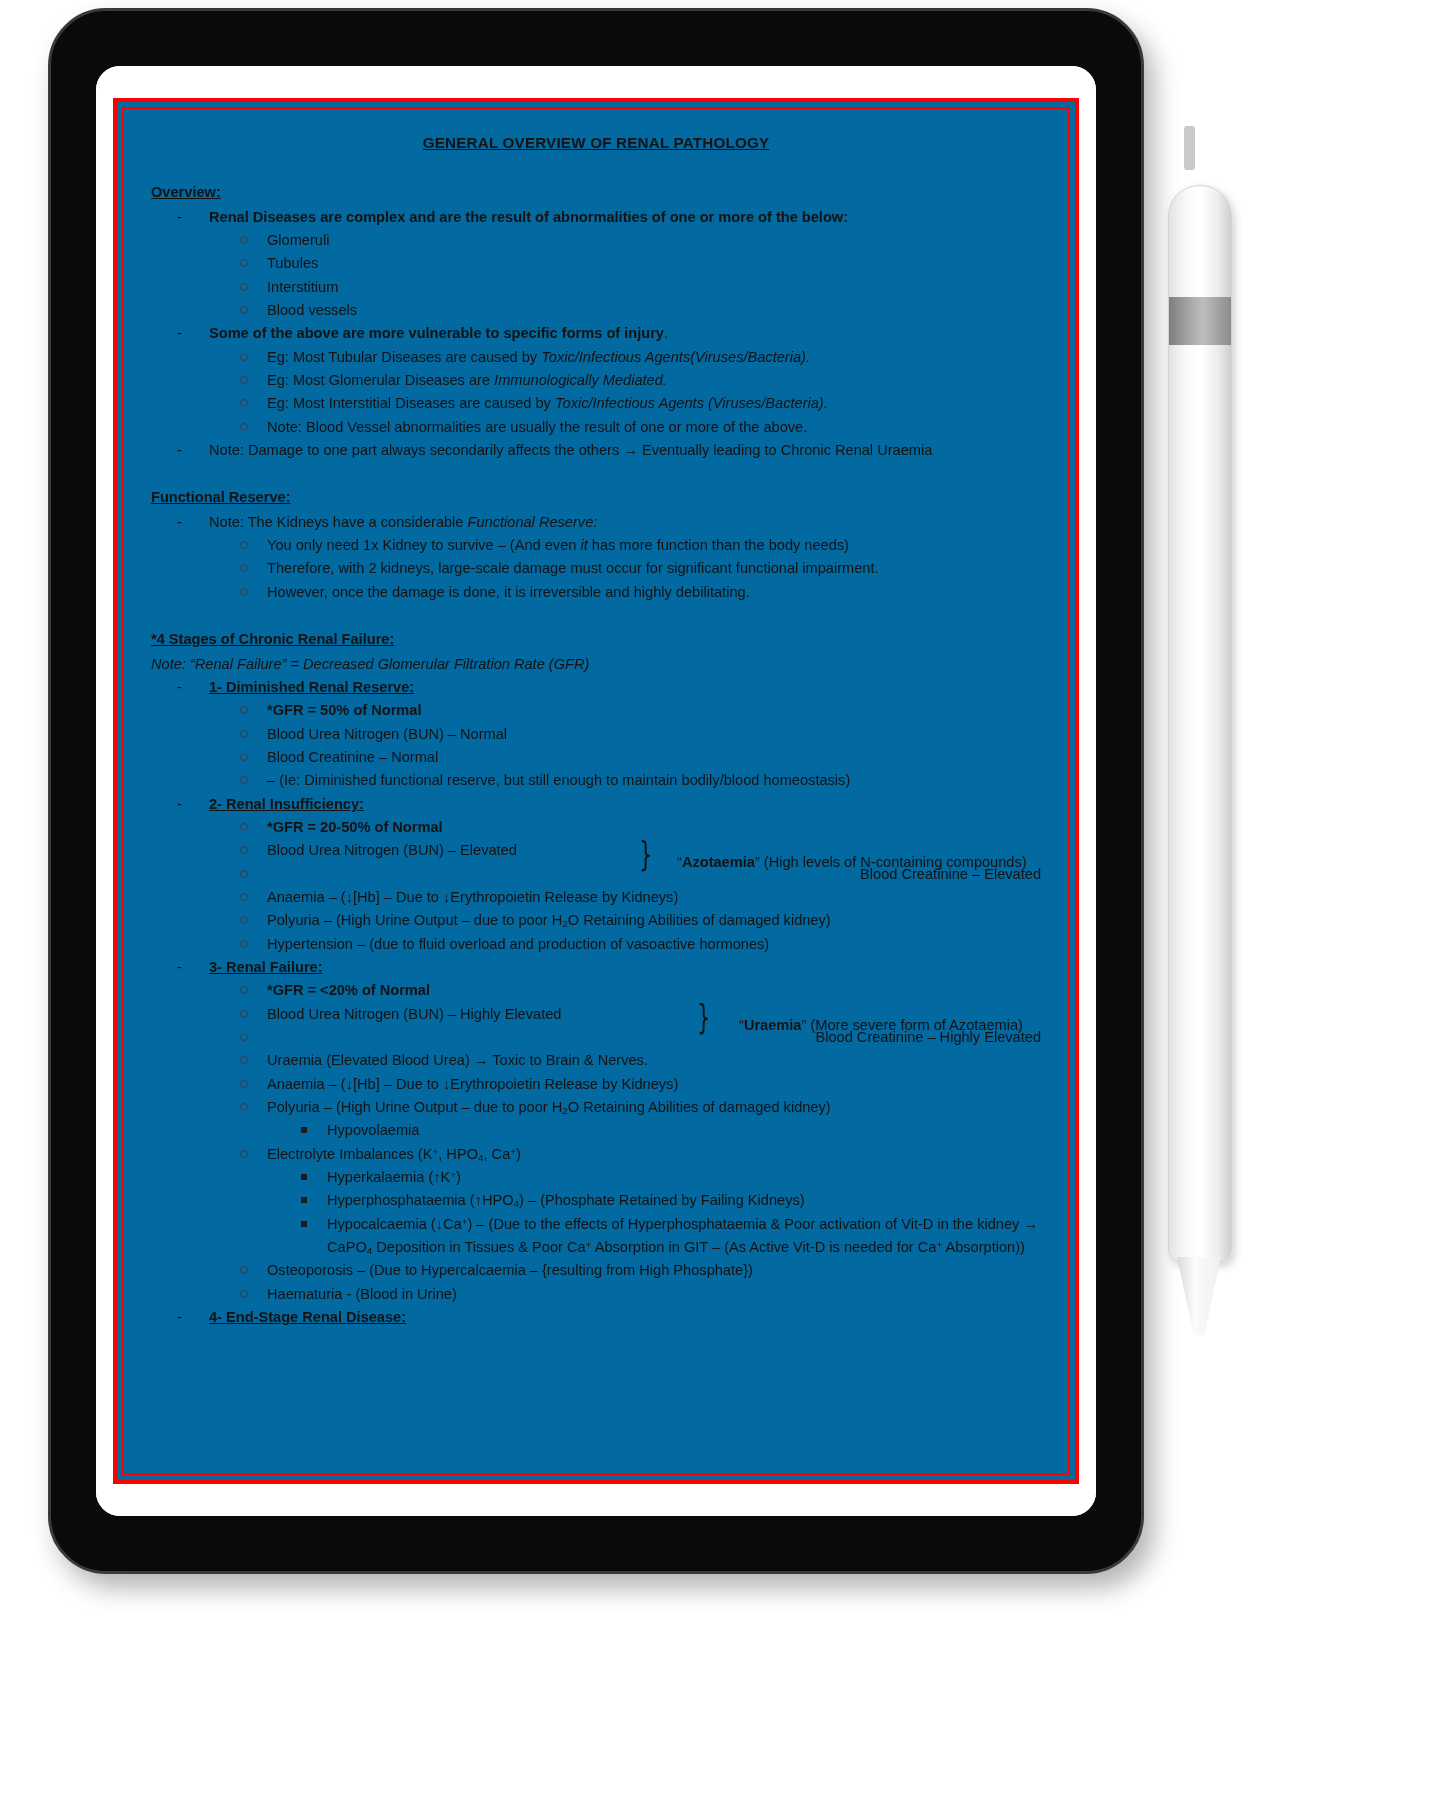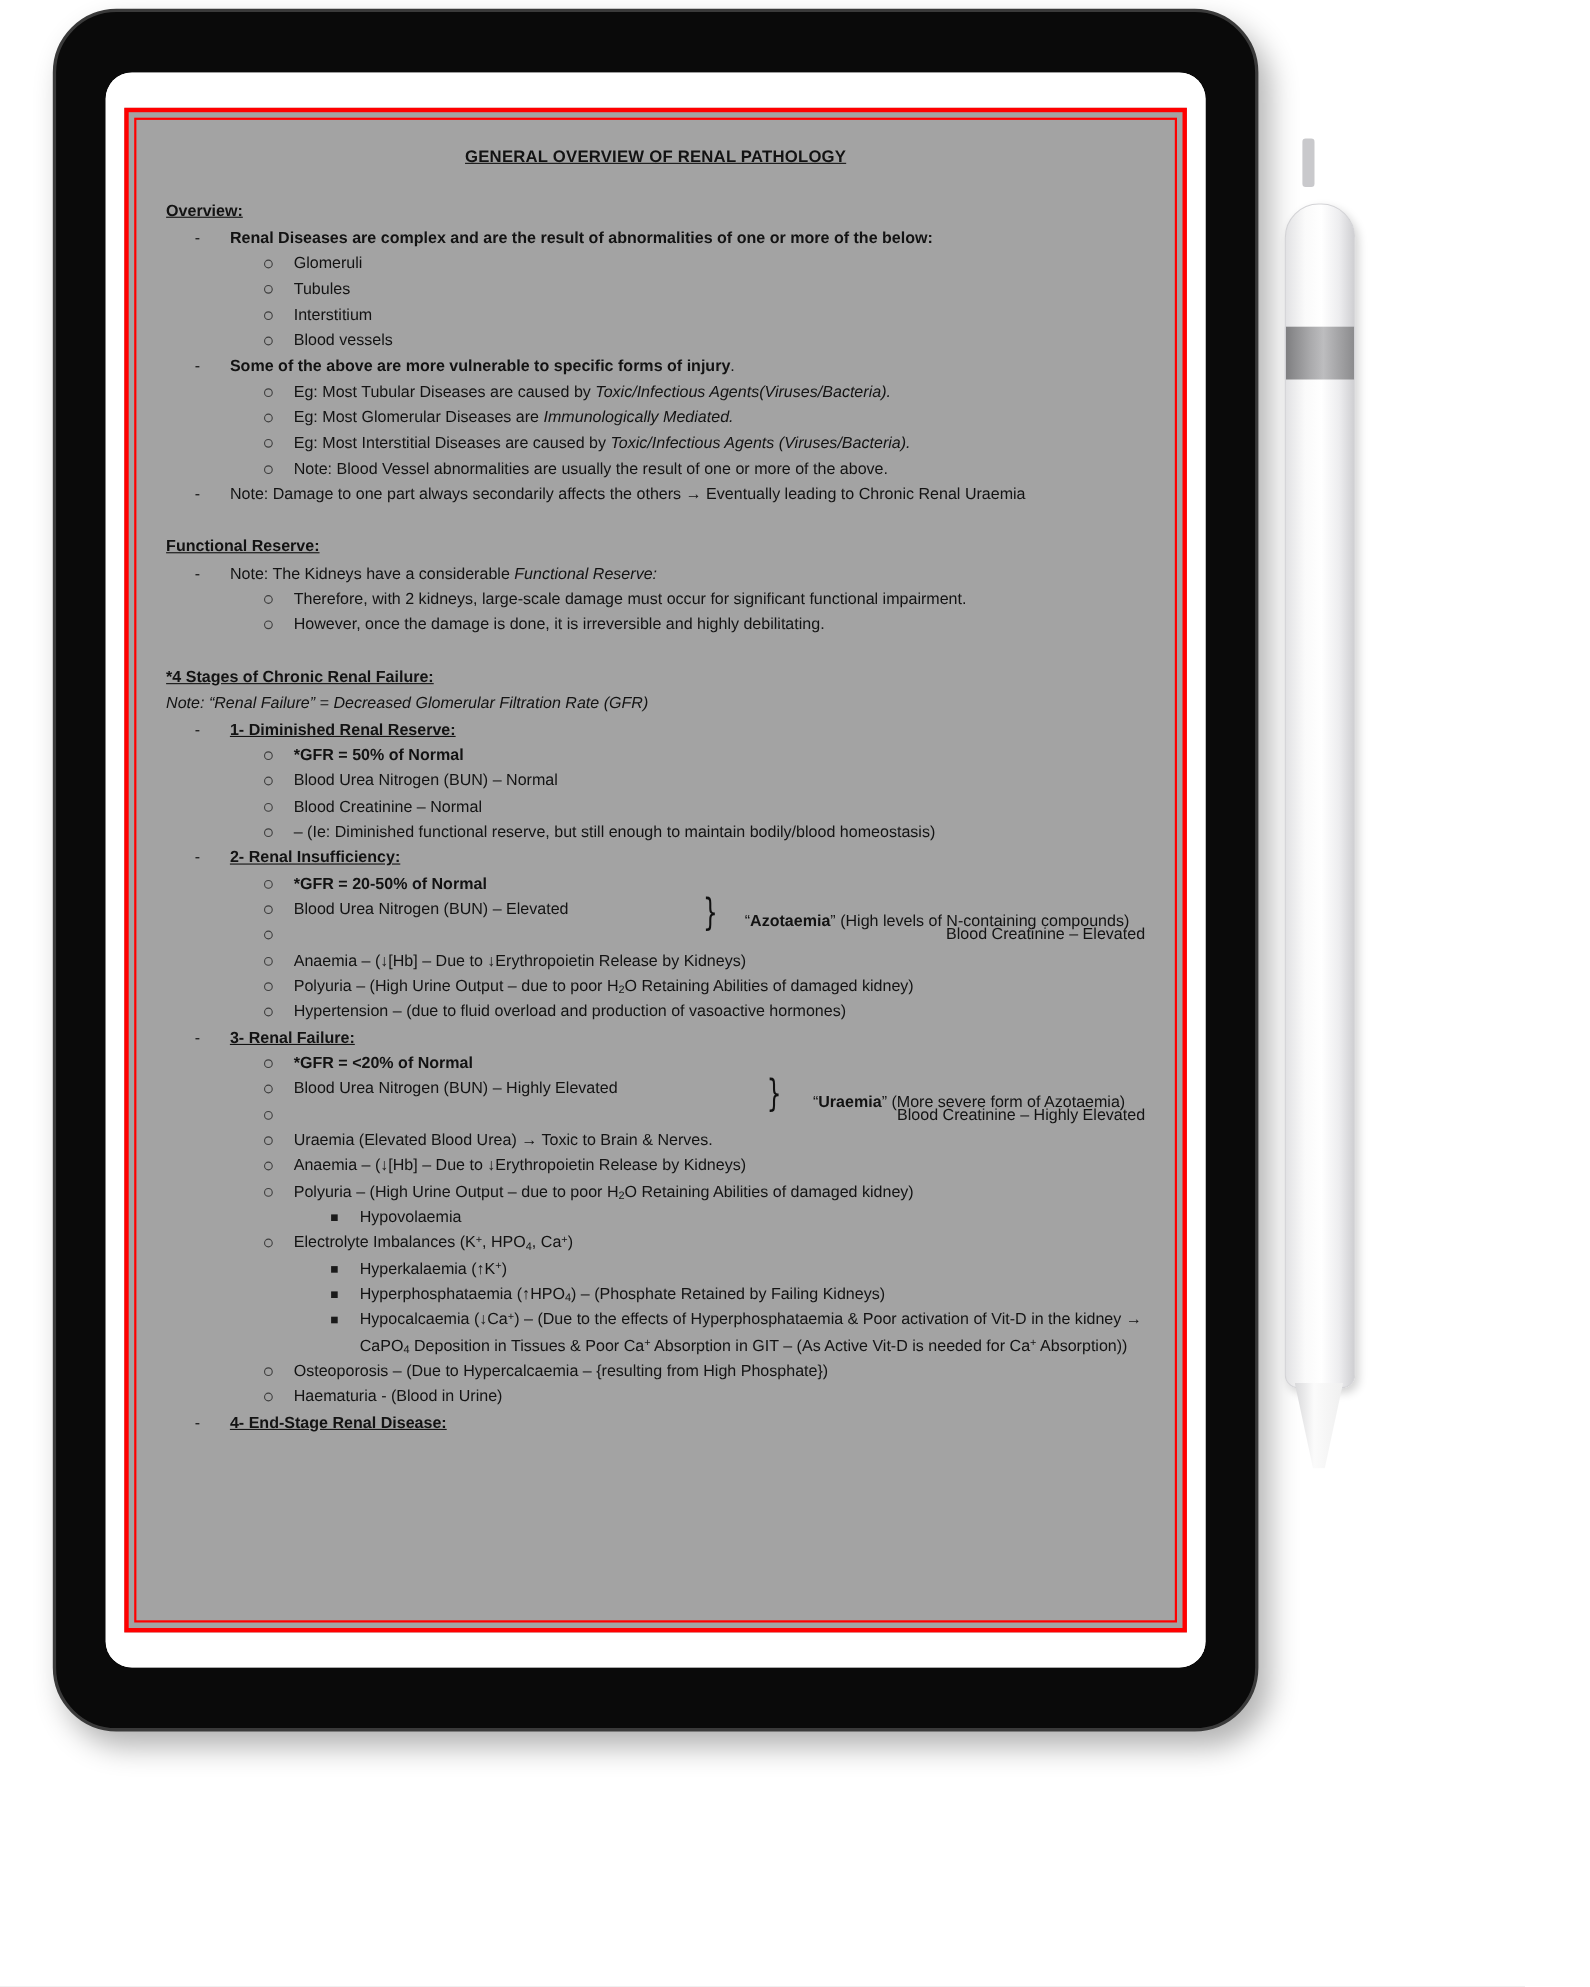--- a/index.html
+++ b/index.html
@@ -95,21 +95,21 @@
     height: 1450px;
     background: #ffffff;
   }
   #red-border-outer {
     position: absolute;
     left: 17px;
     top: 32px;
     right: 17px;
     bottom: 32px;
     border: 4px solid #ff0000;
-    background: #a3a3a3;
+    background: #0369a1;
   }
   #red-border-inner {
     position: absolute;
     left: 5px; top: 5px; right: 5px; bottom: 5px;
     border: 2px solid #ff0000;
   }
   #doc-content {
     position: absolute;
     left: 12px;
     top: 12px;
@@ -292,20 +292,24 @@
 
           <div class="spacer"></div>
 
           <div class="sec-head">Functional Reserve:</div>
 
           <ul class="lvl1">
             <li>
               <span class="bullet-dash">-</span>
               <span>Note: The Kidneys have a considerable </span><span class="i">Functional Reserve:</span>
               <ul class="lvl2">
+                <li>
+                  <span class="bullet-circle"></span>
+                  <span>You only need 1x Kidney to survive – (And even </span><span class="i">it</span><span> has more function than the body needs)</span>
+                </li>
                 <li>
                   <span class="bullet-circle"></span>
                   <span>Therefore, with 2 kidneys, large-scale damage must occur for significant functional impairment.</span>
                 </li>
                 <li>
                   <span class="bullet-circle"></span>
                   <span>However, once the damage is done, it is irreversible and highly debilitating.</span>
                 </li>
               </ul>
             </li>

